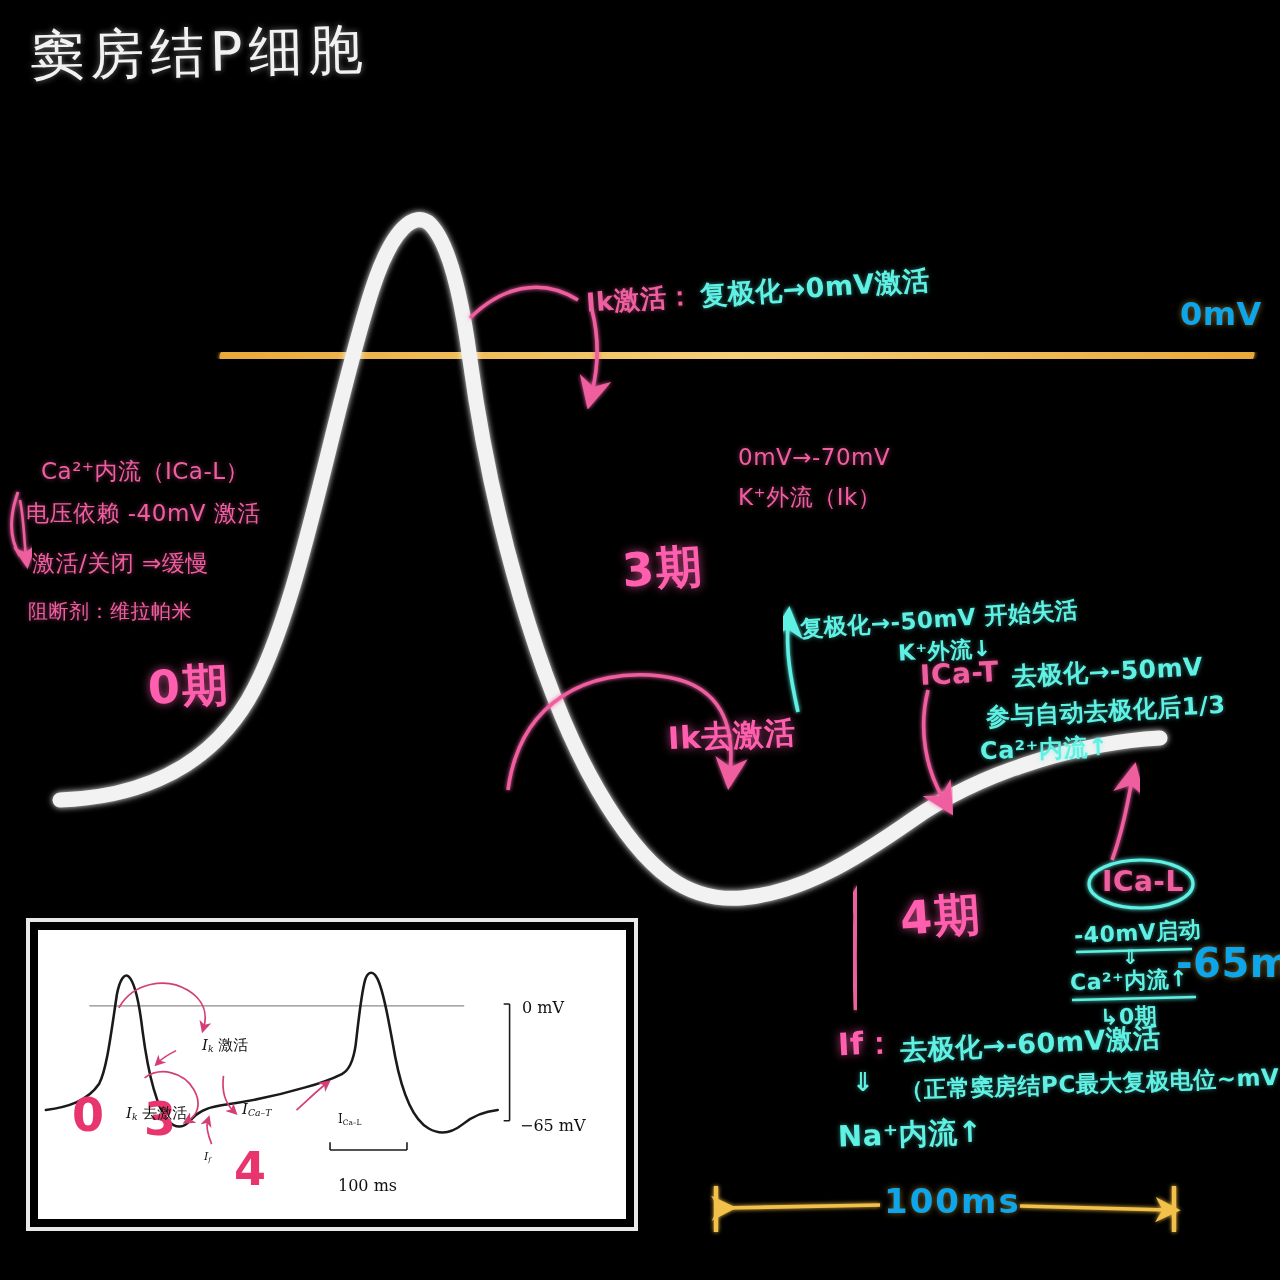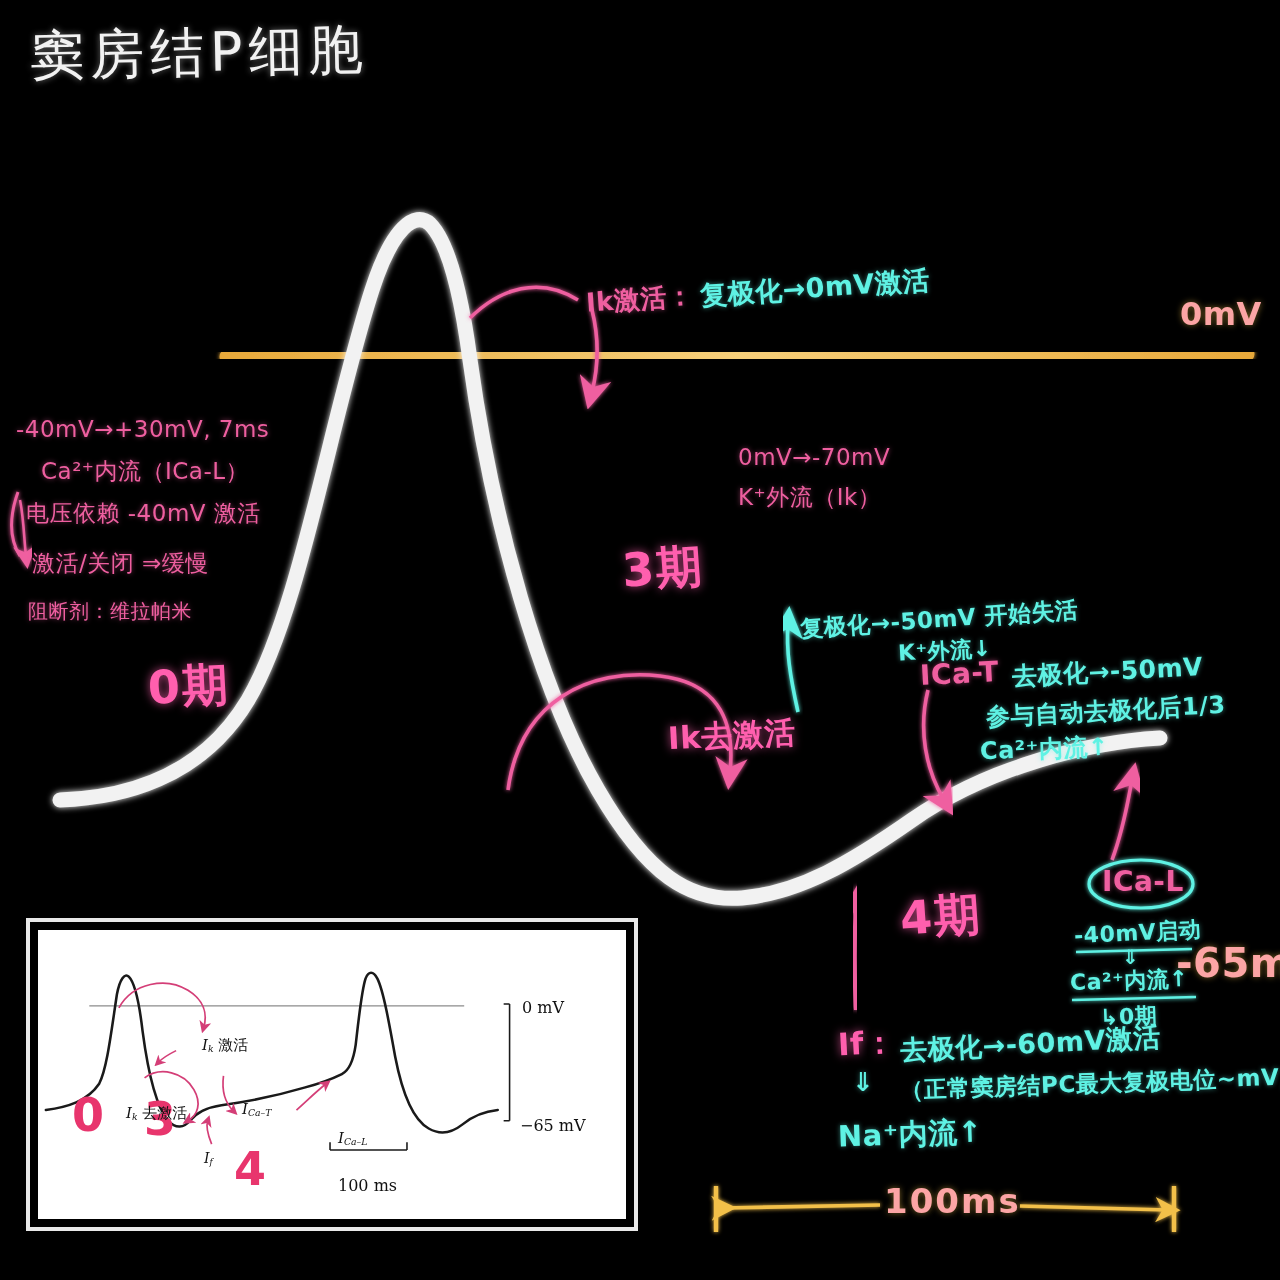--- a/index.html
+++ b/index.html
@@ -10,21 +10,21 @@
   svg.layer{position:absolute;left:0;top:0;width:1280px;height:1280px;pointer-events:none;}
 
   
   .hw{
     position:absolute;white-space:nowrap;
     font-family:"DejaVu Sans","Liberation Sans",sans-serif;
     font-weight:600;letter-spacing:.5px;line-height:1.15;
   }
   .pink  {color:#ef5fa0;text-shadow:0 0 5px rgba(239,95,160,.55);}
   .cyan  {color:#5ff2e4;text-shadow:0 0 5px rgba(95,242,228,.5);}
-  .gold  {color:#fca5a5;text-shadow:0 0 6px rgba(243,192,74,.5);}
+  .gold  {color:#0ea5e9;text-shadow:0 0 6px rgba(243,192,74,.5);}
   .white {color:#f2f2f2;text-shadow:0 0 6px rgba(255,255,255,.45);}
   .hotpink{color:#ff5fae;text-shadow:0 0 10px rgba(255,95,174,.7);}
 
   #title{left:30px;top:22px;font-size:54px;font-weight:500;letter-spacing:6px;
          transform:rotate(-1.2deg);font-family:"DejaVu Sans",sans-serif;}
 
   .note{font-size:23px;font-weight:500;}
   .phase{font-size:46px;font-weight:800;letter-spacing:2px;}
 
   
@@ -146,21 +146,20 @@
       <path d="M20,500 C 24,520 24,540 26,556" stroke="#ef5fa0" stroke-width="2.6" fill="none" marker-end="url(#pinkArrow)"></path>
     </g>
   </svg>
 
   <div class="hw gold" style="left:1180px;top:296px;font-size:32px;font-weight:700;">0mV</div>
 
   <div class="hw gold" style="left:1176px;top:940px;font-size:40px;font-weight:700;">-65mV</div>
 
   <div class="hw gold" style="left:884px;top:1182px;font-size:34px;font-weight:700;letter-spacing:2px;">100ms</div>
 
-  <div class="hw pink note" style="left:16px;top:416px;">-40mV→+30mV, 7ms</div>
   <div class="hw pink note" style="left:22px;top:458px;margin-left:19px;">Ca²⁺内流（ICa-L）</div>
   <div class="hw pink note" style="left:26px;top:500px;">电压依赖    -40mV 激活</div>
   <div class="hw pink note" style="left:32px;top:550px;">激活/关闭 ⇒缓慢</div>
   <div class="hw pink" style="left:28px;top:600px;font-size:20px;font-weight:500;">阻断剂：维拉帕米</div>
 
   <div class="hw hotpink phase" style="left:148px;top:660px;transform:rotate(-3deg);">0期</div>
 
   <div class="hw hotpink phase" style="left:622px;top:542px;transform:rotate(-4deg);">3期</div>
 
   <div class="hw hotpink phase" style="left:900px;top:890px;transform:rotate(-4deg);">4期</div>
@@ -247,25 +246,25 @@
       </div>
 
       <div class="ins-txt" style="left:88px;top:174px;font-size:15px;font-style:italic;">
         <span>I</span><span class="sub">k</span><span style="font-style:normal"> 去激活</span>
       </div>
 
       <div class="ins-txt" style="left:204px;top:130px;font-size:15px;font-style:italic;margin-top:40px;">
         <span>I</span><span class="sub">Ca–T</span>
       </div>
 
-      <div class="ins-txt" style="left:300px;top:182px;font-size:15px;font-style:italic;margin-top:17px;">
+      <div class="ins-txt" style="left:300px;top:182px;font-size:12px;">
         <span>I</span><span class="sub">Ca–L</span>
       </div>
 
-      <div class="ins-txt" style="left:166px;top:220px;font-size:14px;font-style:italic;">
+      <div class="ins-txt" style="left:166px;top:220px;font-size:11px;font-style:italic;">
         <span>I</span><span class="sub">f</span>
       </div>
 
       <div class="ins-txt" style="left:484px;top:68px;font-size:16px;">0 mV</div>
       <div class="ins-txt" style="left:482px;top:186px;font-size:16px;">−65 mV</div>
       <div class="ins-txt" style="left:300px;top:246px;font-size:16px;">100 ms</div>
     </div>
   </div>
 
 </div>

